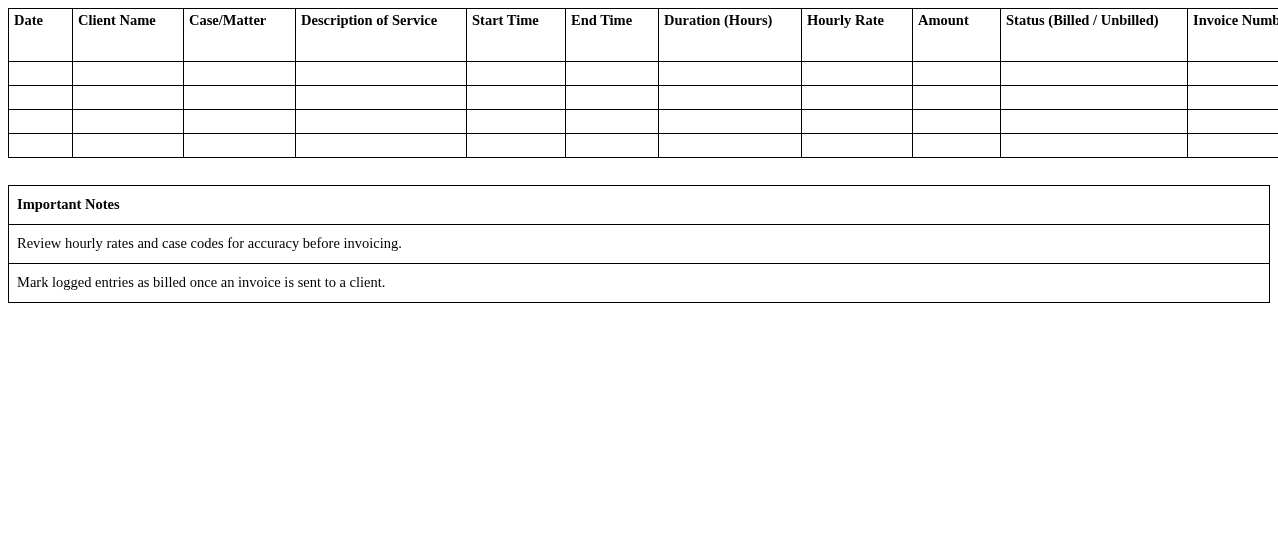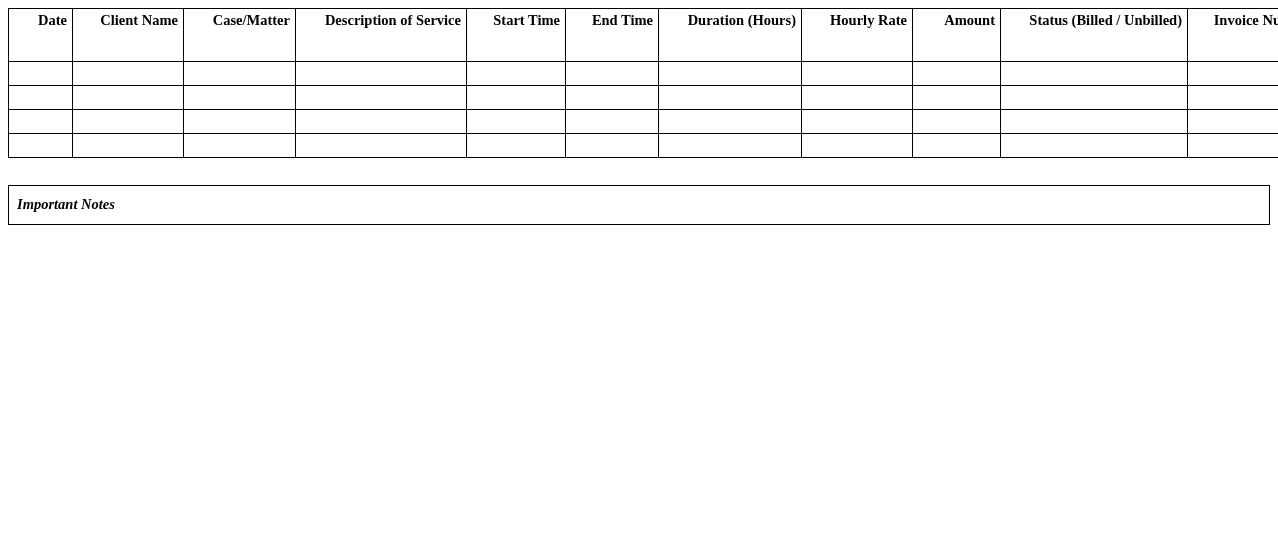--- a/index.html
+++ b/index.html
@@ -31,21 +31,21 @@
   table.billable th,
   table.billable td {
     border: 1px solid #000000;
     padding: 3px 5px;
     vertical-align: top;
     font-size: 14.5px;
     line-height: 1.18;
   }
   table.billable th {
     font-weight: bold;
-    text-align: right;
+    text-align: left;
     height: 46px;
   }
   table.billable td.empty-cell {
     height: 17px;
   }
 
   
   .c-date       { width: 53px; }
   .c-client     { width: 100px; }
   .c-case       { width: 101px; }
@@ -67,21 +67,20 @@
     margin: 27px 0 0 8px;
     width: 1262px;
   }
   table.notes td {
     border: 1px solid #000000;
     padding: 6px 8px;
     font-size: 14.5px;
     line-height: 1.2;
     height: 26px;
     vertical-align: middle;
-    font-style: italic;
   }
   table.notes td.notes-head {
     font-weight: bold;
   }
 </style>
 </head>
 <body>
 
 <div class="page">
 
@@ -160,16 +159,22 @@
 
       </tr>
     </tbody>
   </table>
 
   <table class="notes">
     <tbody>
       <tr>
         <td class="notes-head">Important Notes</td>
       </tr>
+      <tr>
+        <td>Review hourly rates and case codes for accuracy before invoicing.</td>
+      </tr>
+      <tr>
+        <td>Mark logged entries as billed once an invoice is sent to a client.</td>
+      </tr>
     </tbody>
   </table>
 
 </div>
 
 </body></html>

